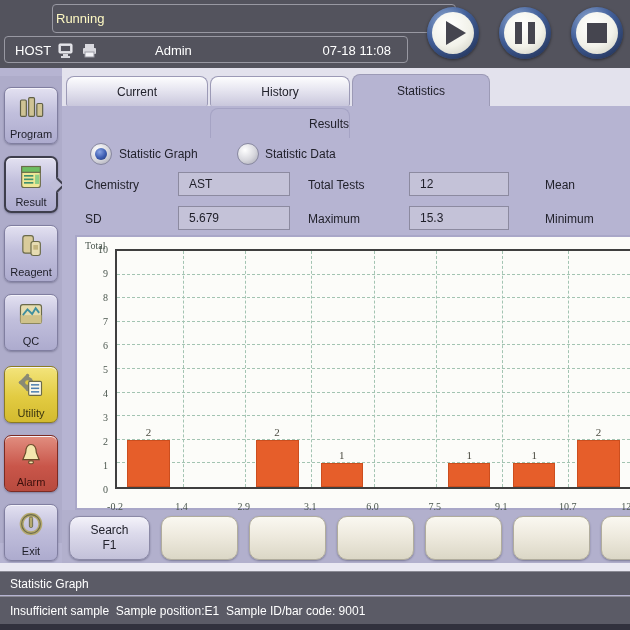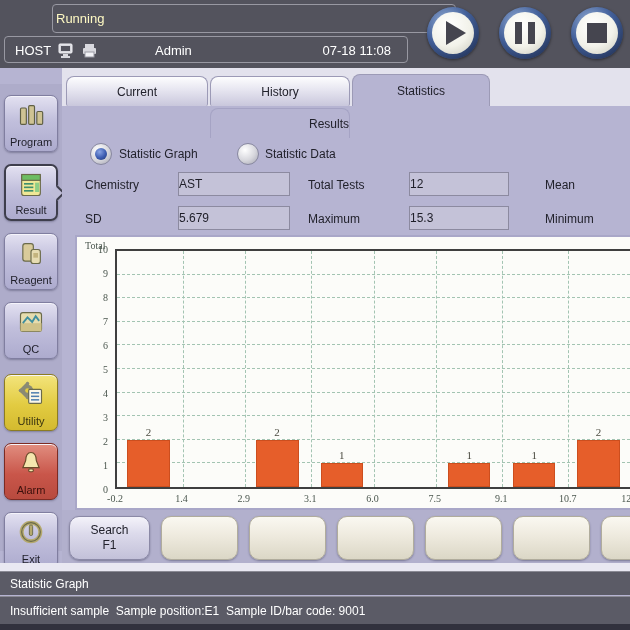--- a/index.html
+++ b/index.html
@@ -28,21 +28,21 @@
   .circle-btn .face { position:absolute; inset:5px; border-radius:50%;
      background:radial-gradient(circle at 40% 32%, #ffffff 0%, #f2f2ea 55%, #c9c9bd 100%);
      display:flex; align-items:center; justify-content:center; }
   .g-play { width:0; height:0; border-left:20px solid #45454f;
             border-top:12px solid transparent; border-bottom:12px solid transparent; margin-left:6px; }
   .g-pause { display:flex; gap:6px; }
   .g-pause i { display:block; width:7px; height:22px; background:#45454f; }
   .g-stop { width:20px; height:20px; background:#45454f; }
 
   
-  .sidebar { position:absolute; left:0; top:84px; width:62px; height:467px; background:#aeacca;padding-left:29px; }
+  .sidebar { position:absolute; left:0; top:76px; width:62px; height:467px; background:#aeacca;padding-left:29px; }
   .side-btn { position:absolute; left:4px; width:54px; height:57px; border-radius:7px;
       border:1px solid #807ea0; cursor:pointer;
       background:linear-gradient(180deg,#e3e1f1 0%,#c1bfdc 45%,#adabce 100%);
       box-shadow:inset 0 1px 0 #f5f4fb, 0 1px 2px rgba(40,40,70,.35);
       display:flex; flex-direction:column; align-items:center; justify-content:flex-end;
       padding-bottom:3px; }
   .side-btn .icn { position:absolute; top:5px; left:50%; transform:translateX(-50%); }
   .side-lbl { font-size:11px; color:#1e1e28; line-height:12px; }
   .side-btn.sel { border:2px solid #3e3e4c; }
   .side-btn.sel .notch { position:absolute; right:-7px; top:50%; width:11px; height:11px;
@@ -73,38 +73,38 @@
   .radio { position:absolute; width:22px; height:22px; border-radius:50%; cursor:pointer;
       border:1px solid #8888a0;
       background:radial-gradient(circle at 35% 30%, #ffffff 0%, #d6d6dc 55%, #a2a2b0 100%); }
   .radio .dot { position:absolute; inset:4px; border-radius:50%;
       background:radial-gradient(circle at 38% 32%, #89a4e4 0%, #3c5cb0 55%, #24386e 100%); }
   .radio-lbl { position:absolute; top:4px; font-size:12px; color:#22222c; }
 
   
   .flabel { position:absolute; font-size:12px; color:#22222c; }
   .fbox { position:absolute; height:24px; background:#c4c2d8; border:1px solid #8c8aa0;
-      font-size:12px; color:#1e1e28; display:flex; align-items:center; padding-left:0; }
+      font-size:12px; color:#1e1e28; display:flex; align-items:center; padding-left:10px; }
 
   
   .chart-panel { position:absolute; left:13px; top:167px; width:557px; height:275px;
       background:#fcfcf9; border:2px solid #a9a7c8; border-right:none; }
   .chart-count { position:absolute; left:8px; top:3px; font-family:"Liberation Serif", serif;
       font-size:10px; color:#4a564e; }
   .yticks { position:absolute; left:0; top:12px; width:34px; height:240px; }
   .yticks span { position:absolute; right:3px; transform:translateY(50%);
       font-family:"Liberation Serif", serif; font-size:10px; color:#4a564e; }
   .plot { position:absolute; left:38px; top:12px; width:515px; height:240px;
       border:2px solid #3f3f3f; border-right:none; }
   .hgrid { position:absolute; left:0; right:0; height:0; border-top:1px dashed #a3c4b2; }
   .vgrid { position:absolute; top:0; bottom:0; width:0; border-left:1px dashed #a3c4b2; }
   .bar { position:absolute; bottom:0; background:#e65e2a; border:1px solid #cc4e1e; z-index:2; }
   .blabel { position:absolute; text-align:center; font-family:"Liberation Serif", serif;
       font-size:11px; color:#4a4a40; z-index:3; }
-  .xticks { position:absolute; left:38px; top:256px; width:515px; height:14px; }
+  .xticks { position:absolute; left:38px; top:264px; width:515px; height:14px; }
   .xticks span { position:absolute; transform:translateX(-50%);
       font-family:"Liberation Serif", serif; font-size:10px; color:#4a564e; white-space:nowrap; }
 
   
   .footer-strip { position:absolute; left:0; top:442px; width:568px; height:55px;
       background:#b2b0cd; overflow:hidden; display:flex; gap:11px; padding:6px 0 0 7px; }
   .fbtn { flex:0 0 auto; height:44px; border-radius:10px; cursor:pointer; font-size:12px;
       color:#22222c; white-space:pre-line; line-height:15px; text-align:center; }
   .fbtn.lav { width:81px; border:1px solid #8b89a6;
       background:linear-gradient(180deg,#f4f3fa 0%,#dcdaeb 40%,#c3c1d9 100%);

